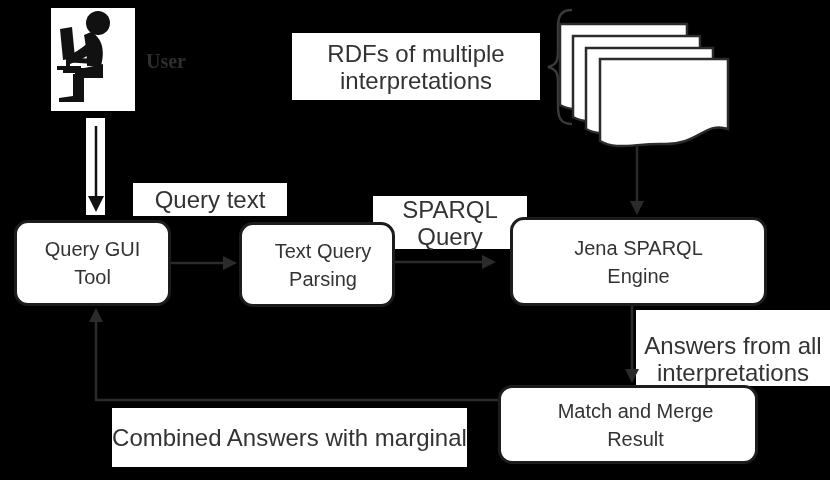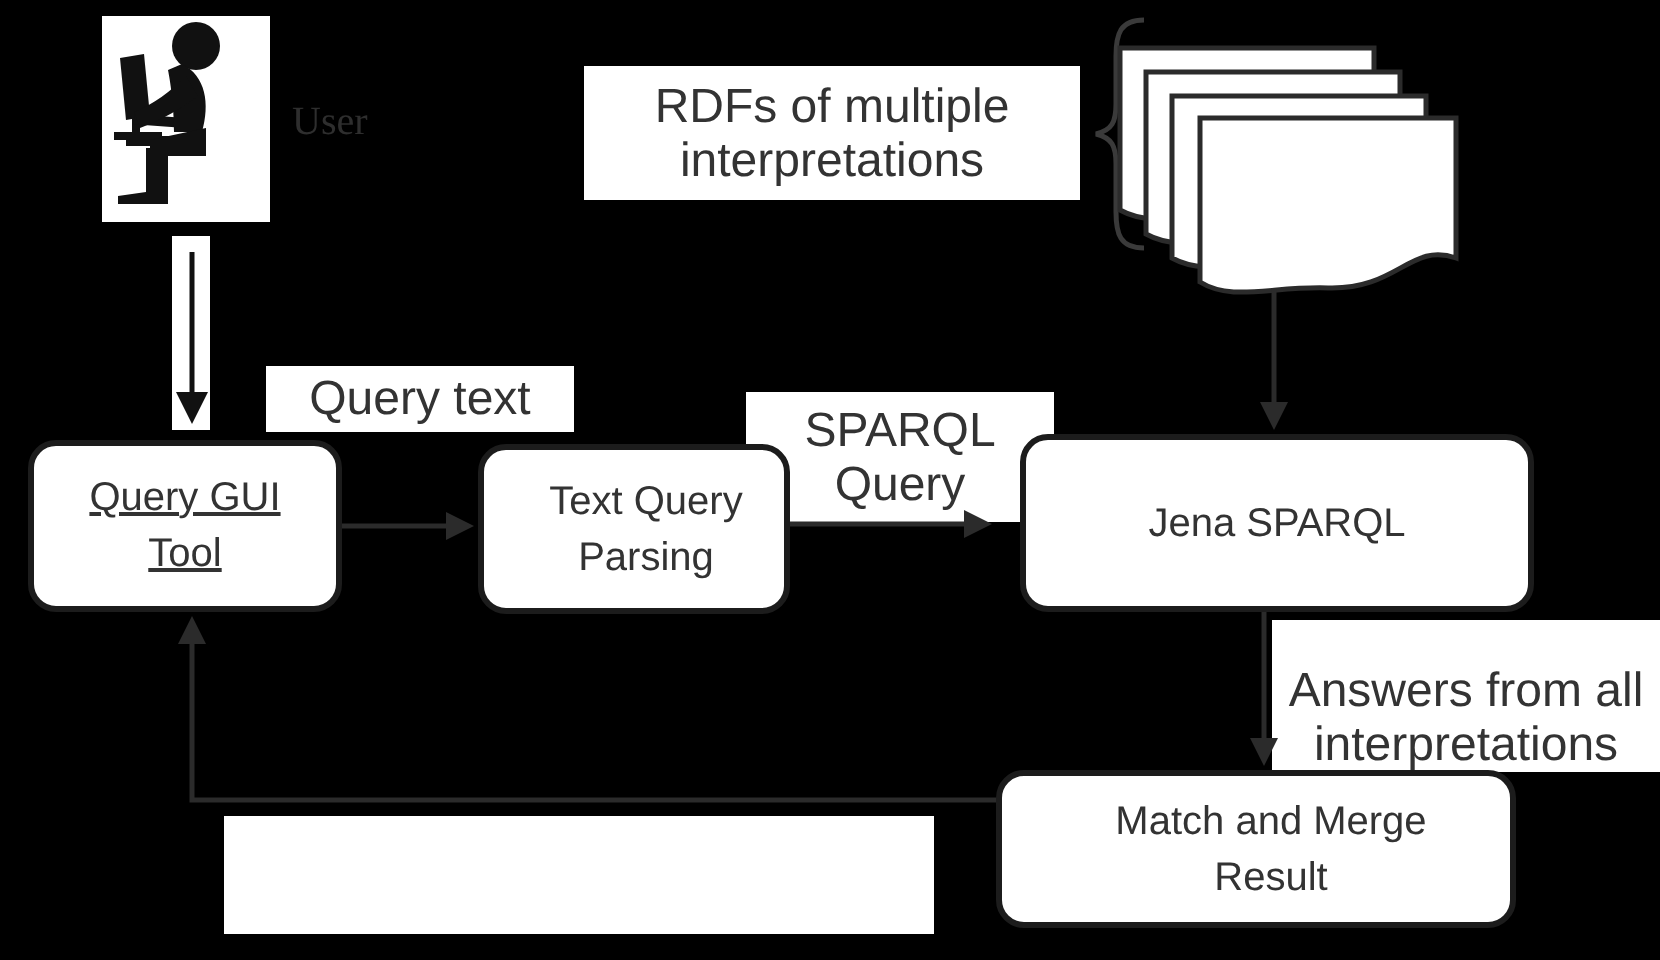--- a/index.html
+++ b/index.html
@@ -13,34 +13,34 @@
     position:absolute;background:#fff;color:#333;
     display:flex;flex-direction:column;align-items:center;justify-content:center;
     font-size:24px;line-height:27px;text-align:center;z-index:2;
   }
   
   .node{
     position:absolute;background:#fff;border:3px solid #1c1c1c;border-radius:14px;
     color:#333;display:flex;flex-direction:column;align-items:center;justify-content:center;
     font-size:20px;line-height:28px;text-align:center;z-index:3;box-sizing:border-box;
   }
-  .node-query-gui   {left:14px; top:220px; width:157px; height:86px;text-decoration:underline;}
+  .node-query-gui   {left:14px; top:220px; width:157px; height:86px;}
   .node-parsing     {left:239px;top:222px; width:156px; height:85px;padding-left:12px;}
   .node-jena        {left:510px;top:217px; width:257px; height:89px;}
   .node-match       {left:498px;top:385px; width:260px; height:79px;padding-left:15px;}
 
   .elabel-query-text{left:133px;top:183px;width:154px;height:33px;}
-  .elabel-sparql    {left:373px;top:196px;width:154px;height:65px;z-index:1;}
+  .elabel-sparql    {left:373px;top:196px;width:154px;height:53px;z-index:1;}
   .elabel-rdfs      {left:292px;top:33px; width:248px;height:67px;}
   .elabel-answers   {left:636px;top:310px;width:194px;height:76px;justify-content:flex-end;}
   .elabel-combined  {left:112px;top:408px;width:355px;height:59px;}
 
   .user-label{
     position:absolute;left:146px;top:50px;width:60px;height:24px;
-    font-family:"Liberation Serif",serif;font-size:20px;color:#2e2e2e;z-index:2;
+    font-family:"Liberation Serif",serif;font-size:20px;color:#2e2e2e;z-index:2;font-weight:bold;
   }
   .artwork{z-index:1;}
   .connectors{z-index:4;}
 </style>
 </head>
 <body>
 
 <div class="canvas">
 
   <svg class="layer artwork" viewBox="0 0 830 480">
@@ -93,34 +93,36 @@
   </div>
   <div class="elabel elabel-rdfs">
     <span>RDFs of multiple</span>
     <span>interpretations</span>
   </div>
   <div class="elabel elabel-answers">
     <span>Answers from all</span>
     <span>interpretations</span>
   </div>
   <div class="elabel elabel-combined">
+    <span>Combined Answers with marginal</span>
   </div>
 
   <div class="user-label">User</div>
 
   <div class="node node-query-gui">
     <span>Query GUI</span>
     <span>Tool</span>
   </div>
   <div class="node node-parsing">
     <span>Text Query</span>
     <span>Parsing</span>
   </div>
   <div class="node node-jena">
     <span>Jena SPARQL</span>
+    <span>Engine</span>
   </div>
   <div class="node node-match">
     <span>Match and Merge</span>
     <span>Result</span>
   </div>
 
   <svg class="layer connectors" viewBox="0 0 830 480">
     <g stroke="#2b2b2b" stroke-width="2.5" fill="#2b2b2b">
 
       <g>

